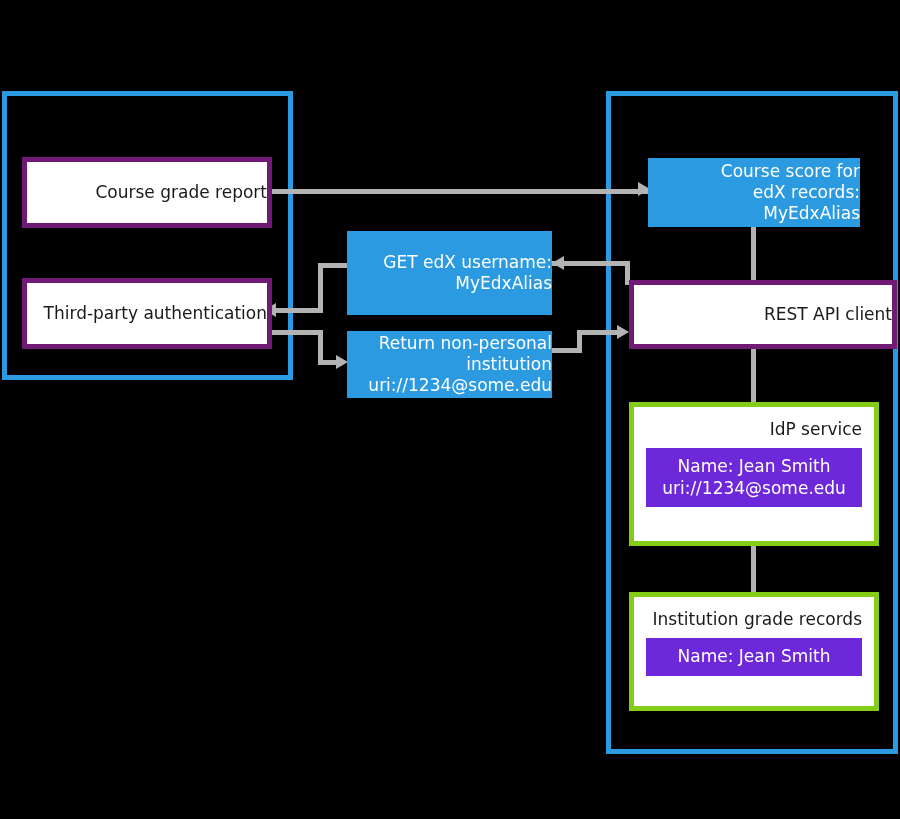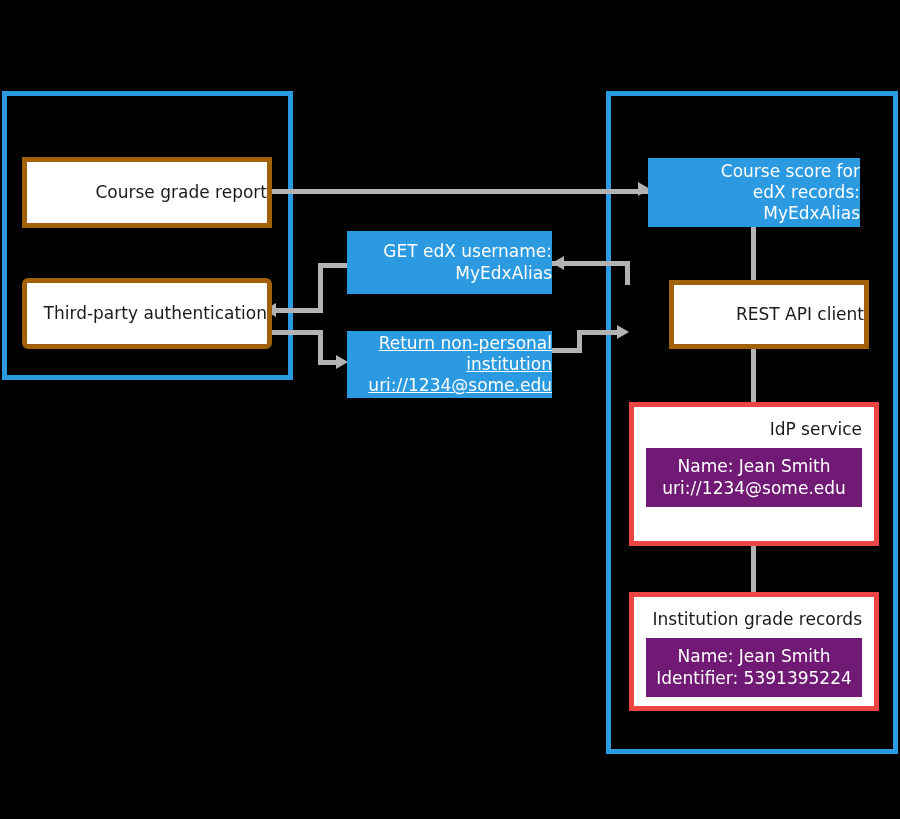--- a/index.html
+++ b/index.html
@@ -32,63 +32,63 @@
     display: flex;
     flex-direction: column;
     align-items: flex-end;
     justify-content: center;
     text-align: center;
     line-height: 1.25;
   }
   
   .node.white {
     background: #ffffff;
-    border: 5px solid #a16207;
+    border: 5px solid #701a75;
     color: #1a1a1a;
     font-size: 17px;
   }
   
   .node.blue {
     background: #2b9ae0;
     border: none;
     color: #ffffff;
     font-size: 17px;
   }
   
   .node.container {
     background: #ffffff;
-    border: 5px solid #ef4444;
+    border: 5px solid #84cc16;
     color: #1a1a1a;
     font-size: 17px;
     justify-content: flex-start;
     padding: 10px 12px 12px 12px;
   }
   .node.container .title {
     margin: 2px 0 8px 0;
     font-size: 17px;
     color: #1a1a1a;
   }
   .sub-blue {
-    background: #701a75;
+    background: #6d28d9;
     color: #ffffff;
     font-size: 17px;
     width: 100%;
     box-sizing: border-box;
     padding: 8px 6px;
     text-align: center;
     line-height: 1.26;
   }
 
   
   #node-course-grade-report { left: 22px;  top: 157px; width: 250px; height: 71px; }
-  #node-third-party-api     { left: 22px;  top: 278px; width: 250px; height: 71px; border-radius: 6px; }
-  #node-get-edx-username    { left: 347px; top: 231px; width: 205px; height: 63px; }
-  #node-return-identifier   { left: 347px; top: 331px; width: 205px; height: 67px; text-decoration: underline; }
+  #node-third-party-api     { left: 22px;  top: 278px; width: 250px; height: 71px; }
+  #node-get-edx-username    { left: 347px; top: 231px; width: 205px; height: 84px; }
+  #node-return-identifier   { left: 347px; top: 331px; width: 205px; height: 67px; }
   #node-course-score        { left: 648px; top: 158px; width: 212px; height: 69px; }
-  #node-rest-api-client     { left: 629px; top: 280px; width: 200px; height: 69px; margin-left: 40px; }
+  #node-rest-api-client     { left: 629px; top: 280px; width: 268px; height: 69px; }
   #node-idp-service         { left: 629px; top: 402px; width: 250px; height: 144px; }
   #node-institution-records { left: 629px; top: 592px; width: 250px; height: 119px; }
 
   
   .conn {
     position: absolute;
     background: #b3b3b3;
   }
   .h { height: 5px; }
   .v { width: 5px; }
@@ -214,17 +214,16 @@
     <div class="sub-blue">
       <div>Name: Jean Smith</div>
       <div>uri://1234@some.edu</div>
     </div>
   </div>
 
   <div class="node container" id="node-institution-records">
     <div class="title">Institution grade records</div>
     <div class="sub-blue">
       <div>Name: Jean Smith</div>
-      <div>Identifier: 5391395224</div>
     </div>
   </div>
 
 </div>
 
 </body></html>

